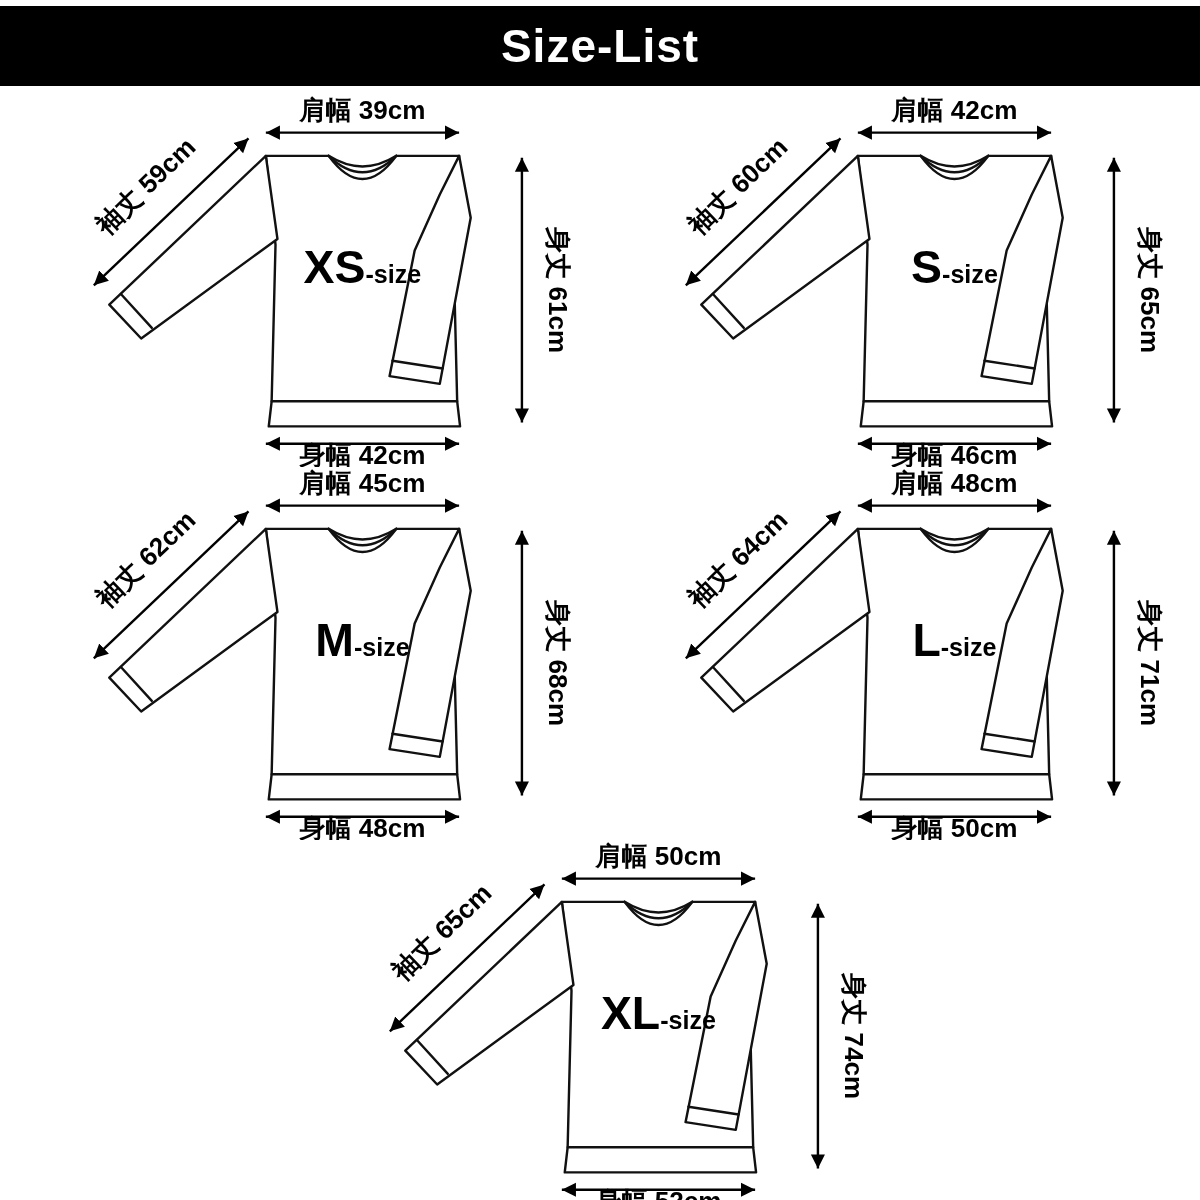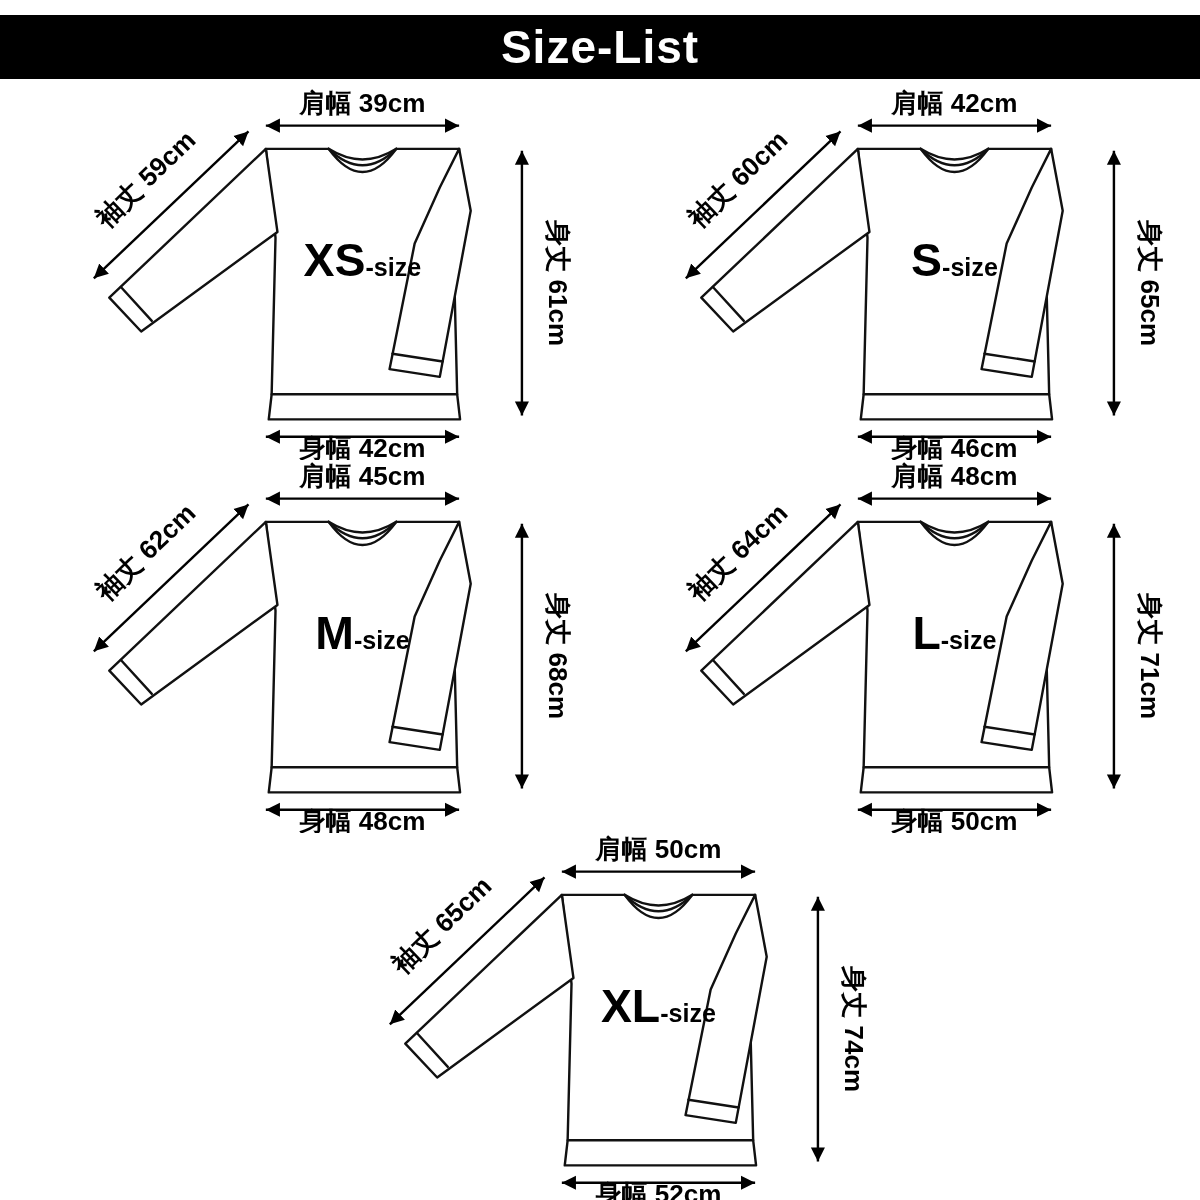--- a/index.html
+++ b/index.html
@@ -5,22 +5,22 @@
   html, body {
     margin: 0;
     padding: 0;
     background: #ffffff;
     width: 1200px;
     font-family: "Liberation Sans", "DejaVu Sans", sans-serif;
   }
   .page { width: 1200px; min-height: 1200px; background: #fff; }
 
   .header {
-    margin-top: 15px;
-    height: 64px;
+    margin-top: 6px;
+    height: 80px;
     background: #000;
     display: flex;
     align-items: center;
     justify-content: center;
   }
   .header h1 {
     margin: 0;
     color: #fff;
     font-size: 46px;
     font-weight: bold;

